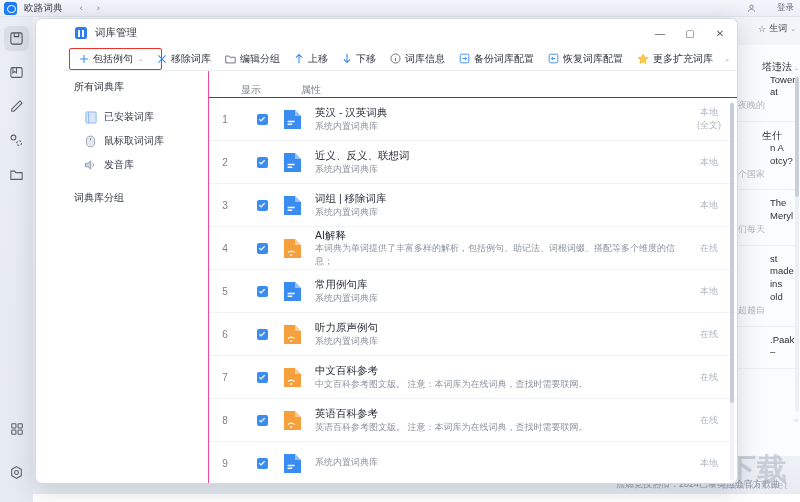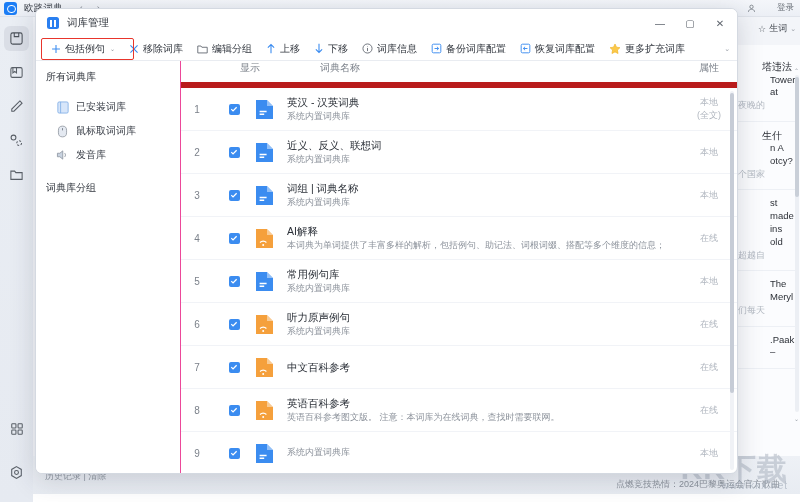--- a/index.html
+++ b/index.html
@@ -105,24 +105,25 @@
     letter-spacing: 1px; pointer-events: none; line-height: 1;
   }
   .wm-sub {
     position: absolute; right: 12px; bottom: 3px;
     font-size: 10px; color: rgba(150,160,175,.55); letter-spacing: 1px;
     pointer-events:none;
   }
 
   
   .dlg {
-    position: absolute; left: 35px; top: 8px; width: 703px; height: 466px;
+    position: absolute; left: 35px; top: 18px; width: 703px; height: 466px;
     background: #fff; border: 1px solid #d4d9e1; border-radius: 7px;
     box-shadow: 0 6px 26px rgba(40,50,70,.19);
     overflow: hidden;
+    padding-left: 28px;
   }
   .dlg-title {
     height: 28px; display: flex; align-items: center;
     padding-left: 11px; background:#fff;
   }
   .dlg-ic {
     width: 12px; height: 12px; border-radius: 2.5px; background: #2a7ff0;
     position: relative; flex: 0 0 auto;
   }
   .dlg-ic::before, .dlg-ic::after {
@@ -167,22 +168,22 @@
   .side-item {
     display: flex; align-items: center; gap: 7px;
     padding: 5px 0 5px 10px; font-size: 10px; color: #3a3f48;
   }
   .side-item .sic { width: 13px; height: 13px; display:flex; align-items:center; justify-content:center;}
   .side-head2 { font-size: 10px; color: #2f343c; margin-top: 14px; }
 
   
   .dlg-main { flex: 1; position: relative; }
   .thead {
-    display: flex; align-items: flex-start; height: 27px;
-    font-size: 10px; color: #7b818a; border-bottom: 6px solid #b91c1c; gap: 27px;
+    display: flex; align-items: flex-end; height: 27px;
+    font-size: 10px; color: #7b818a; border-bottom: 1px solid #b91c1c;
   }
   .th-no { width: 32px; }
   .th-show { width: 42px; }
   .th-name { flex: 1; padding-left: 11px; }
   .th-attr { width: 56px; text-align: center; }
   .rows { height: 386px; overflow: hidden; }
   .row {
     display: flex; align-items: center; height: 43px;
     border-bottom: 1px solid #f1f3f7;
   }
@@ -291,29 +292,29 @@
         <div class="en">Tower at</div>
         <div class="gray">夜晚的</div>
       </div>
       <div class="bg-entry">
         <div class="zh">生什</div>
         <div class="en">n A</div>
         <div class="en">otcy?</div>
         <div class="gray">个国家</div>
       </div>
       <div class="bg-entry">
+        <div class="en">The</div>
+        <div class="en"> Meryl</div>
+        <div class="gray">们每天</div>
+      </div>
+      <div class="bg-entry">
         <div class="en">st made</div>
         <div class="en">ins</div>
         <div class="en">old</div>
         <div class="gray">超越自</div>
-      </div>
-      <div class="bg-entry">
-        <div class="en">The</div>
-        <div class="en"> Meryl</div>
-        <div class="gray">们每天</div>
       </div>
       <div class="bg-entry">
         <div class="en">.Paak –</div>
       </div>
       <div class="bg-scroll-track"></div>
       <div class="bg-scroll"></div>
       <div class="bg-caret-dn">⌄</div>
     </div>
 
     <div class="bg-status">
@@ -453,21 +454,20 @@
           <span>发音库</span>
         </div>
 
         <div class="side-head2">词典库分组</div>
       </div>
 
       <div class="dlg-main">
         <div class="thead">
           <div class="th-no"></div>
           <div class="th-show">显示</div>
-          <div class="th-name">词典名称</div>
           <div class="th-attr">属性</div>
         </div>
 
         <div class="rows" id="rows">
             <div class="row">
               <div class="c-no">1</div>
               <div class="c-show">
                 <span class="cbx">
                   <svg width="8" height="8" viewBox="0 0 10 10">
                     <path d="M1.6 5.2l2.2 2.2 4.5-4.6" stroke="#fff" stroke-width="1.6" fill="none"></path>
@@ -525,21 +525,21 @@
                 </span>
               </div>
               <div class="c-icon">
                 <span class="dicon"><svg width="19" height="21" viewBox="0 0 19 21">
                     <path d="M1 1h11l6 6v13H1z" fill="#3b8cf0"></path>
                     <path d="M12 1v6h6" fill="#ffffff" opacity=".45"></path>
                     <path d="M4.6 12.6h7M4.6 15.2h4.6" stroke="#fff" stroke-width="1.5"></path>
                   </svg></span>
               </div>
               <div class="c-name">
-                <div class="t1">词组 | 词典名称</div>
+                <div class="t1">词组 | 移除词库</div>
                 <div class="t2">系统内置词典库</div>
               </div>
               <div class="c-attr">
                 <div>本地</div>
                 <div></div>
               </div>
             </div>
             <div class="row">
               <div class="c-no">4</div>
               <div class="c-show">
@@ -629,20 +629,21 @@
               <div class="c-icon">
                 <span class="dicon"><svg width="19" height="21" viewBox="0 0 19 21">
                     <path d="M1 1h11l6 6v13H1z" fill="#f5a03c"></path>
                     <path d="M12 1v6h6" fill="#ffffff" opacity=".45"></path>
                     <path d="M5 14.5a4.4 4.4 0 016.4 0" fill="none" stroke="#fff" stroke-width="1.1"></path>
                     <circle cx="8.2" cy="17" r="1" fill="#fff"></circle>
                   </svg></span>
               </div>
               <div class="c-name">
                 <div class="t1">中文百科参考</div>
+                <div class="t2">中文百科参考图文版。 注意：本词库为在线词典，查找时需要联网。</div>
               </div>
               <div class="c-attr">
                 <div>在线</div>
                 <div></div>
               </div>
             </div>
             <div class="row">
               <div class="c-no">8</div>
               <div class="c-show">
                 <span class="cbx">

